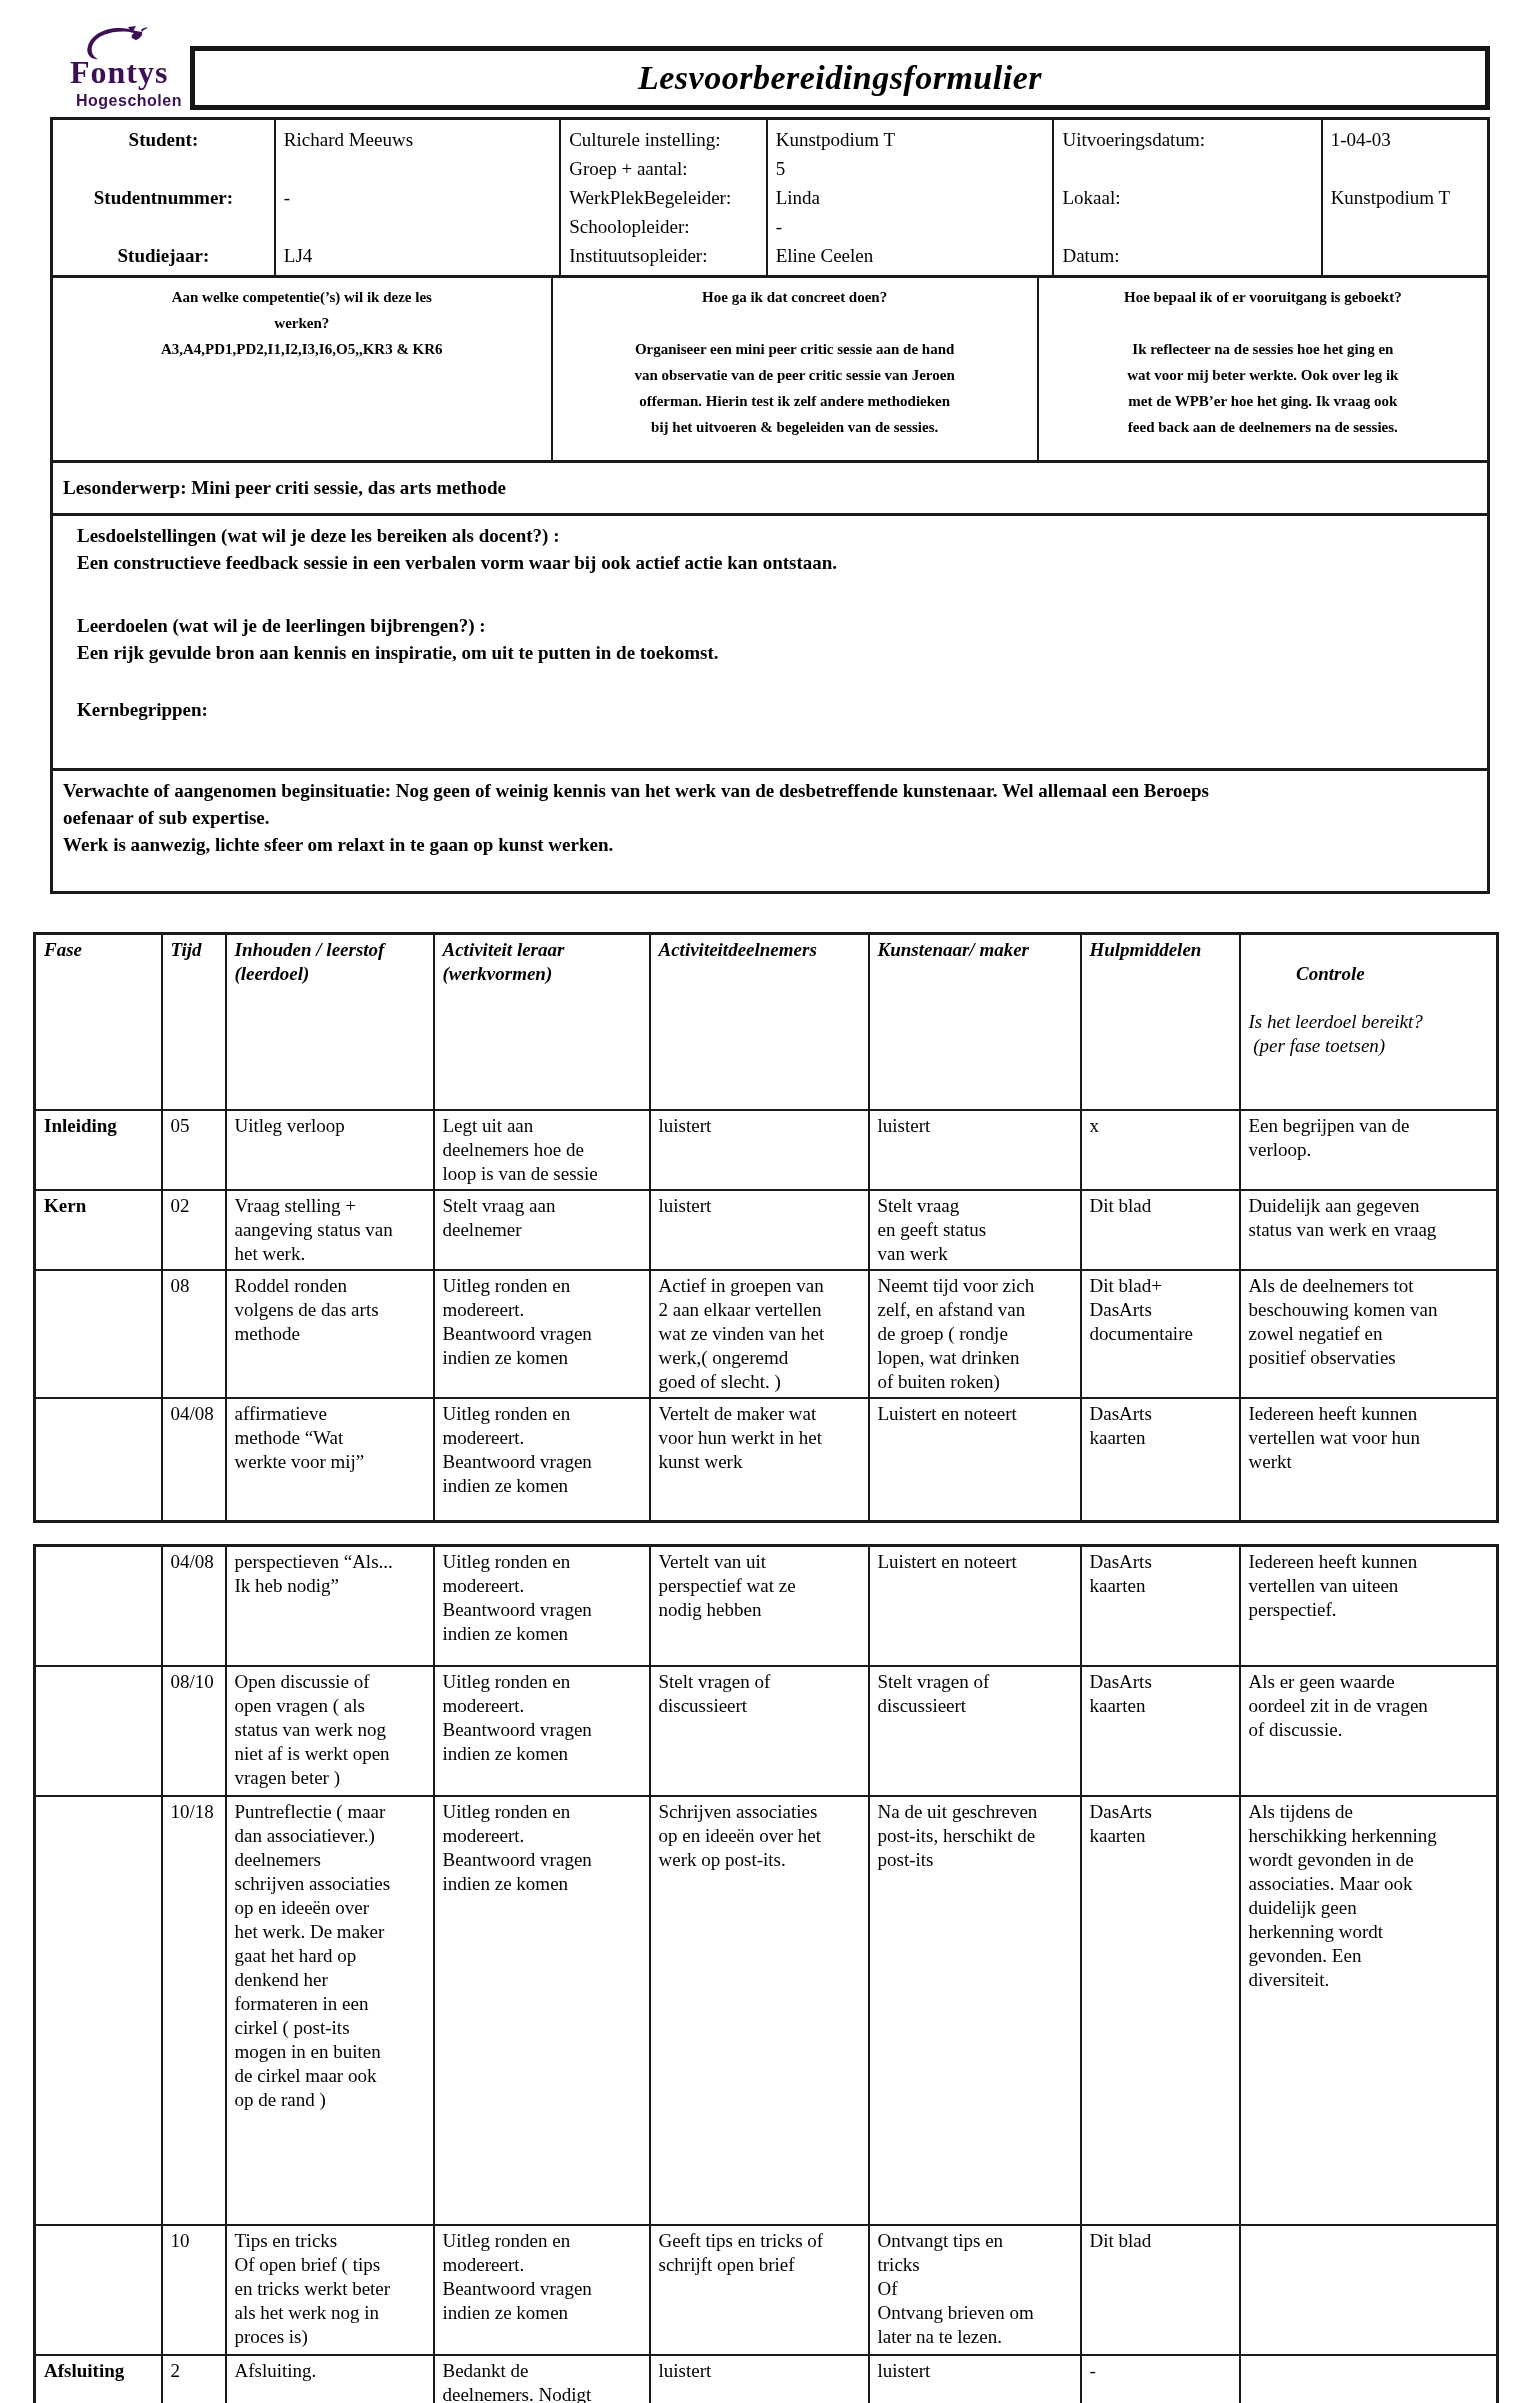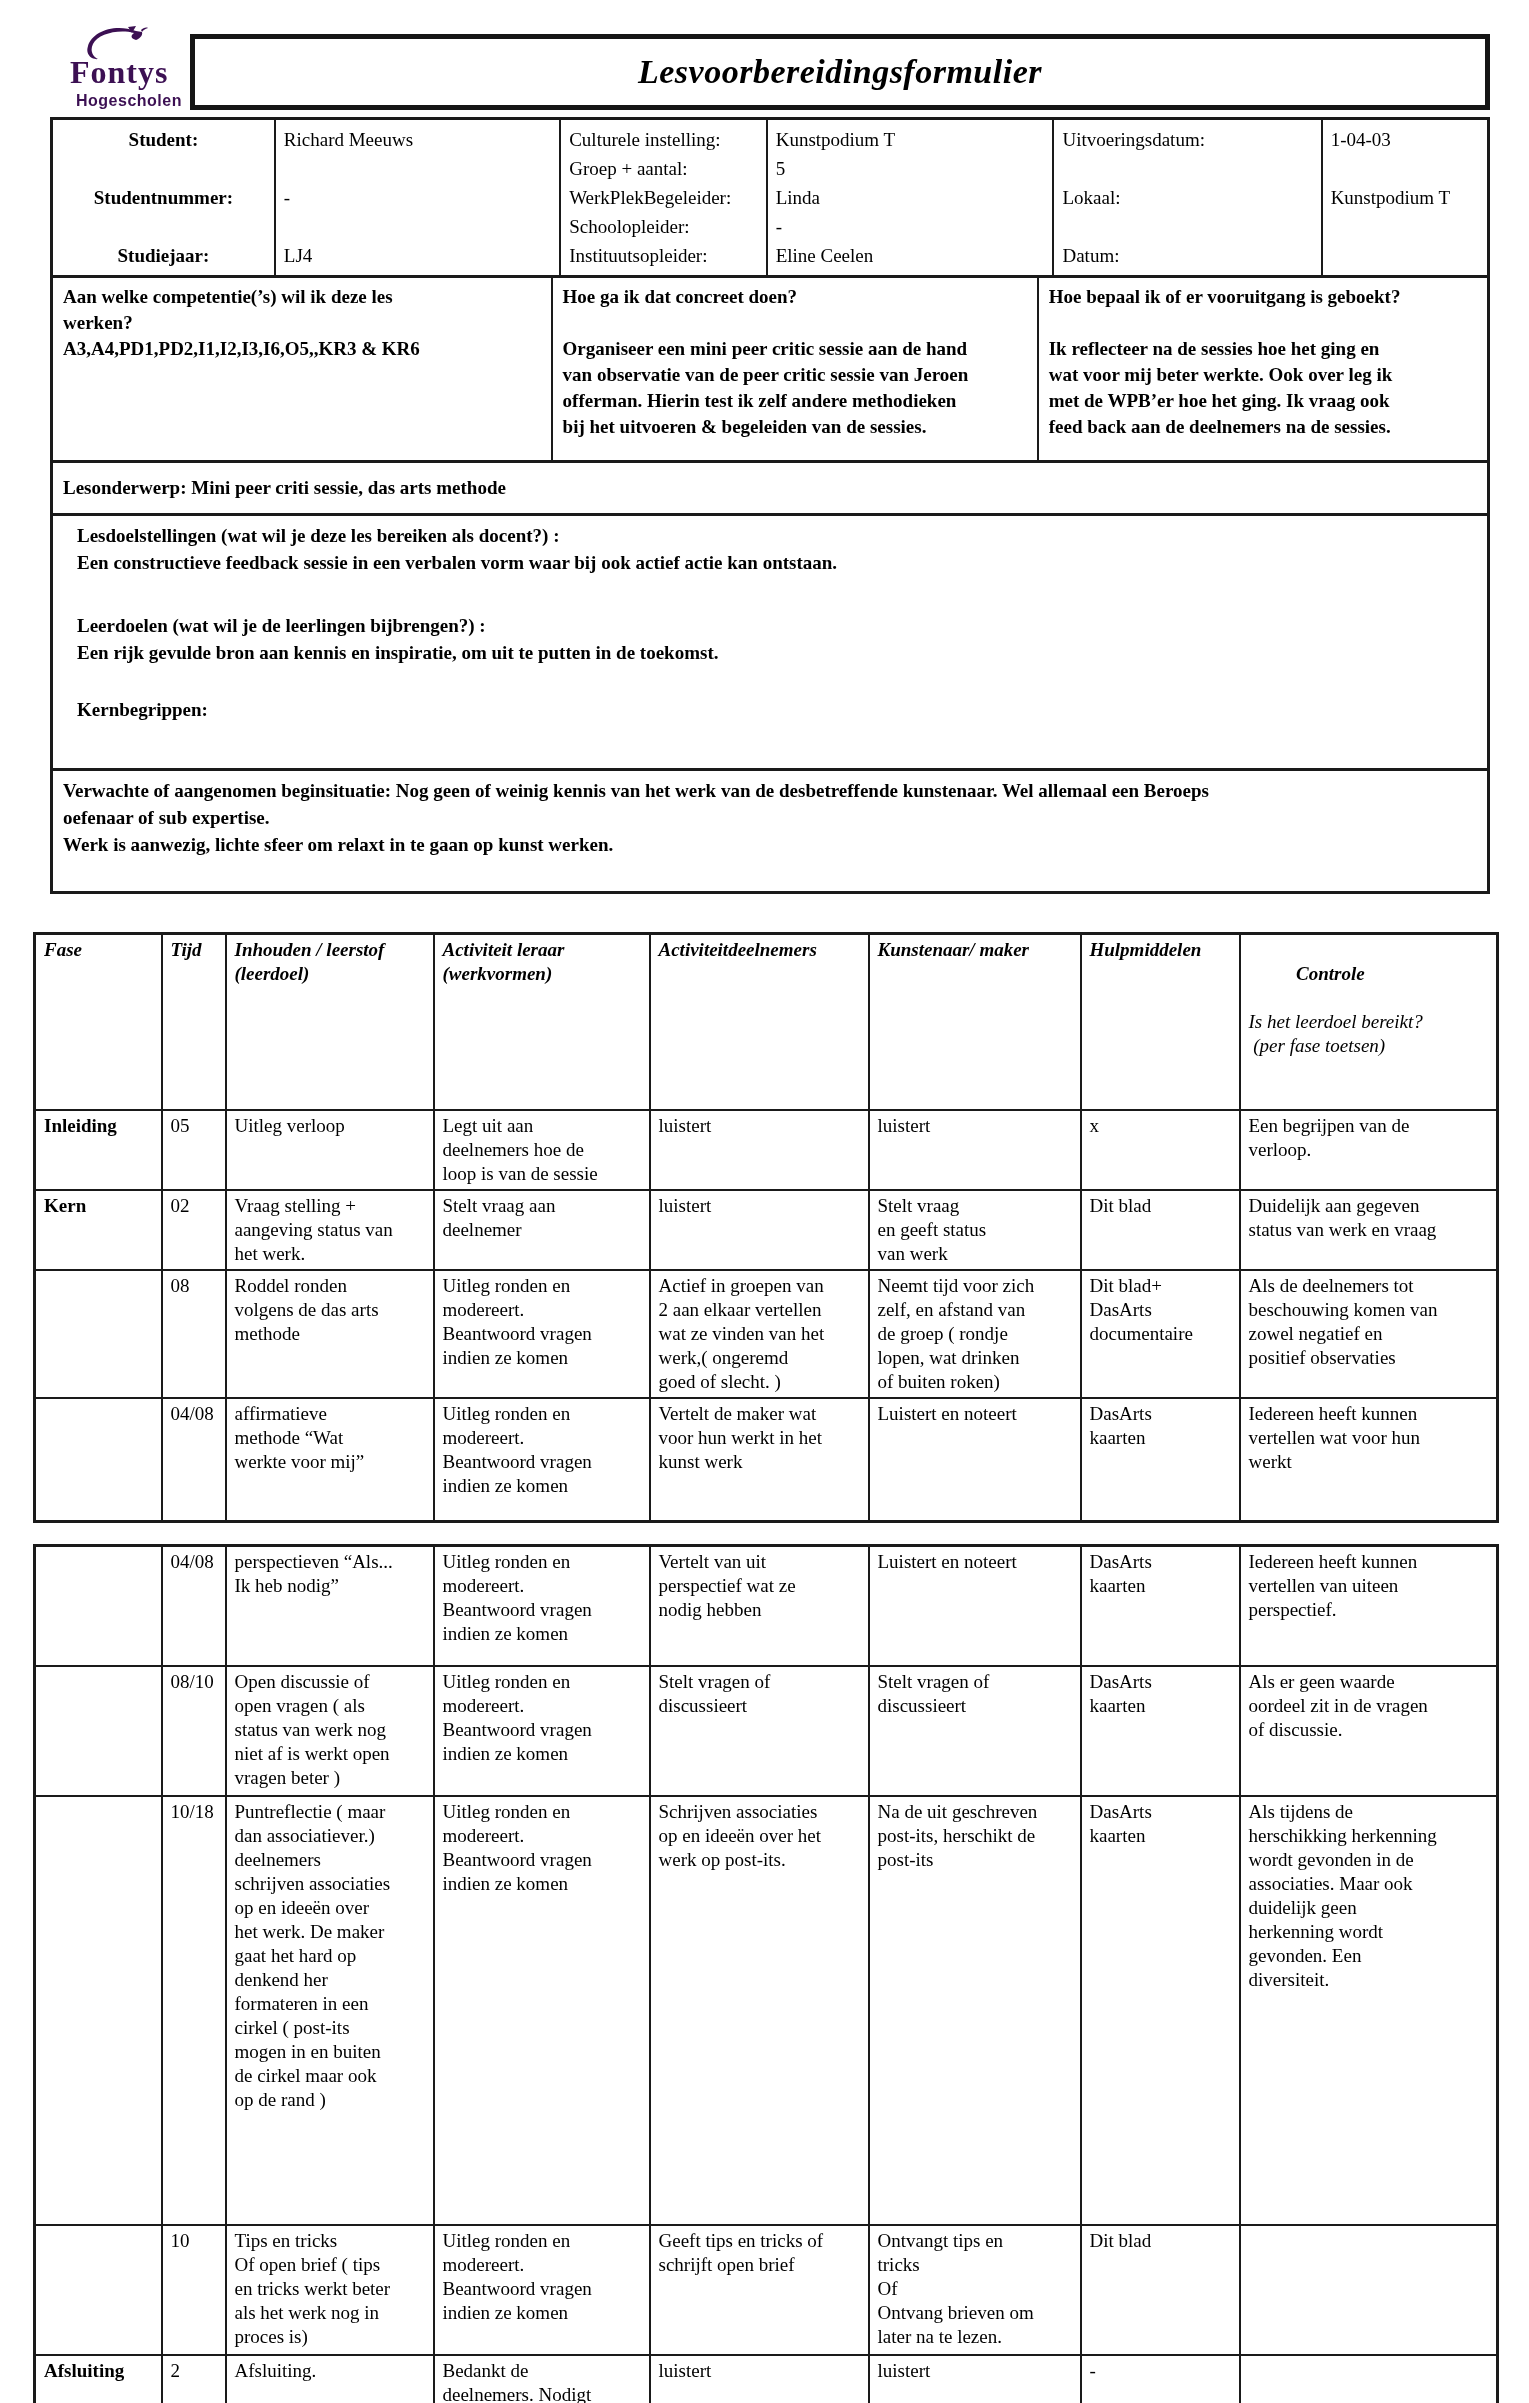--- a/index.html
+++ b/index.html
@@ -34,21 +34,21 @@
   .brand-sub {
     font-family: "Liberation Sans", "DejaVu Sans", sans-serif;
     font-weight: bold;
     font-size: 16px;
     color: #3c1053;
     letter-spacing: .5px;
     margin: 2px 0 0 6px;
   }
   .title-box {
     flex: 1;
-    height: 76px;
+    height: 64px;
     border: 5px solid #151515;
     display: flex;
     align-items: center;
     justify-content: center;
   }
   .doc-title {
     font-size: 34px;
     font-weight: bold;
     font-style: italic;
     letter-spacing: .5px;
@@ -68,23 +68,24 @@
     font-size: 19px;
     line-height: 29px;
     white-space: pre-wrap;
   }
   .sec-info .cell:first-child { border-left: none; }
   .bold { font-weight: bold; text-align: center; }
   .sec-comp { display: grid; grid-template-columns: 34.7% 33.9% 31.4%; min-height: 188px; }
   .sec-comp .cell {
     border-left: 2px solid #1a1a1a;
     padding: 6px 10px;
-    font-size: 19px;
+    font-size: 15px;
     font-weight: bold;
     line-height: 26px;
+    text-align: center;
   }
   .sec-comp .cell:first-child { border-left: none; }
   .gap-top { margin-top: 26px; }
   .sec-topic { min-height: 37px; padding: 14px 10px; font-size: 19px; font-weight: bold; }
   .sec-goals { min-height: 258px; padding: 6px 24px; font-size: 19px; font-weight: bold; line-height: 27px; }
   .goal-block-2 { margin-top: 36px; }
   .goal-block-3 { margin-top: 30px; }
   .sec-begin { min-height: 126px; padding: 6px 10px; font-size: 19px; font-weight: bold; line-height: 27px; }
   
   table.sched {

